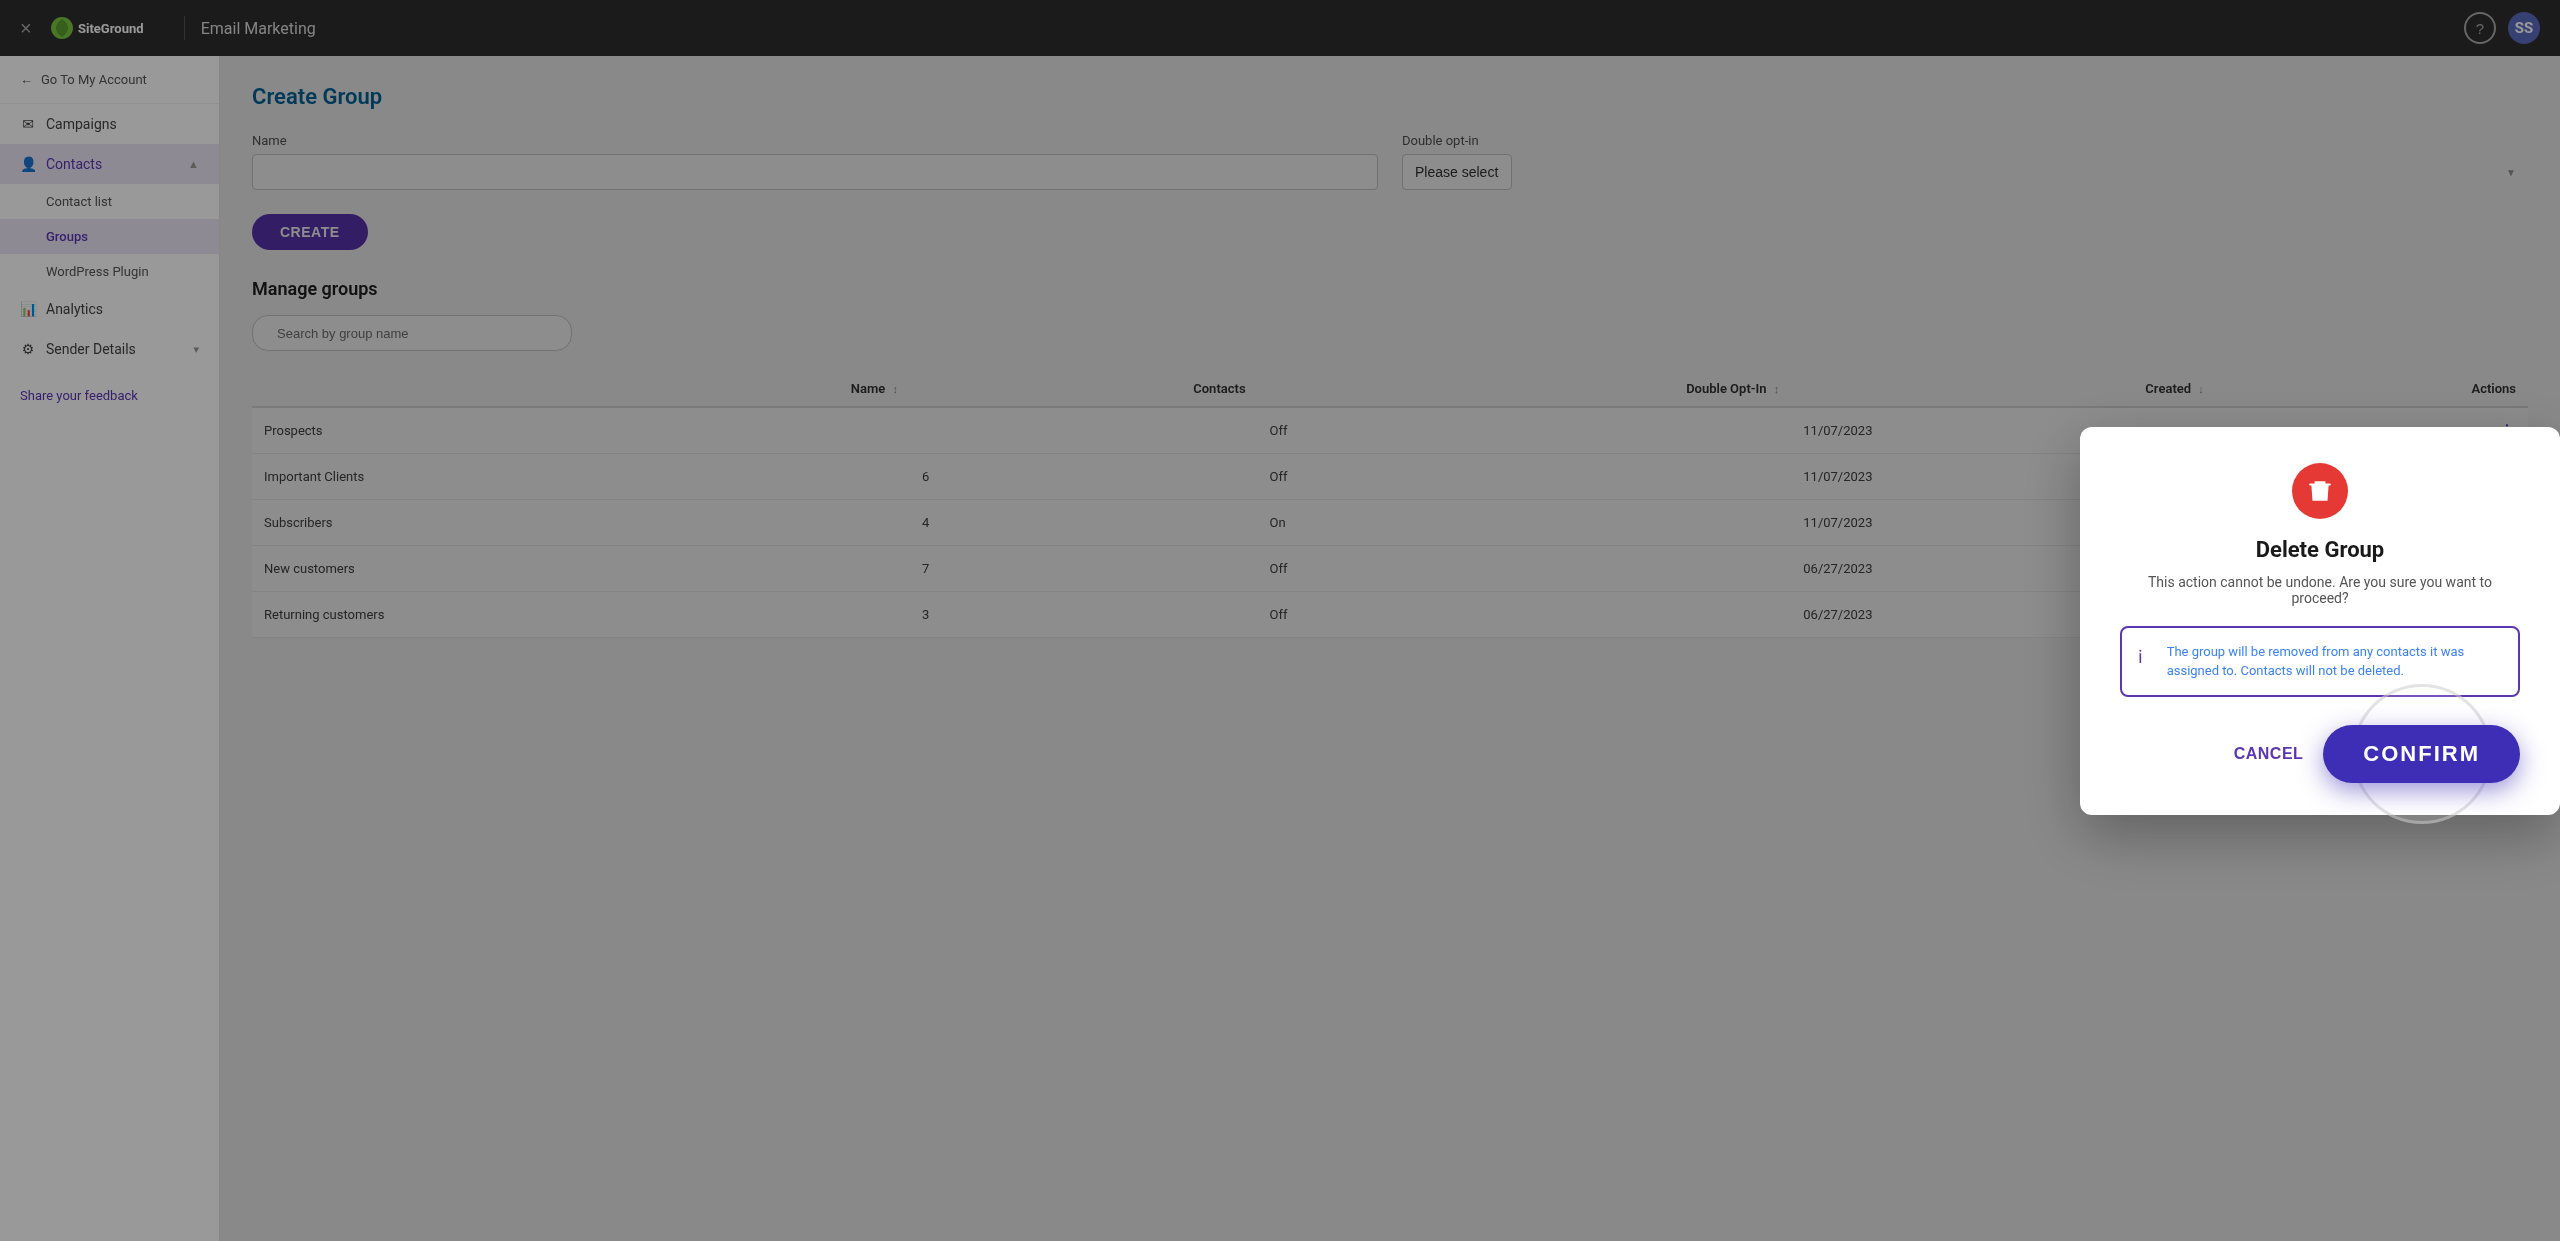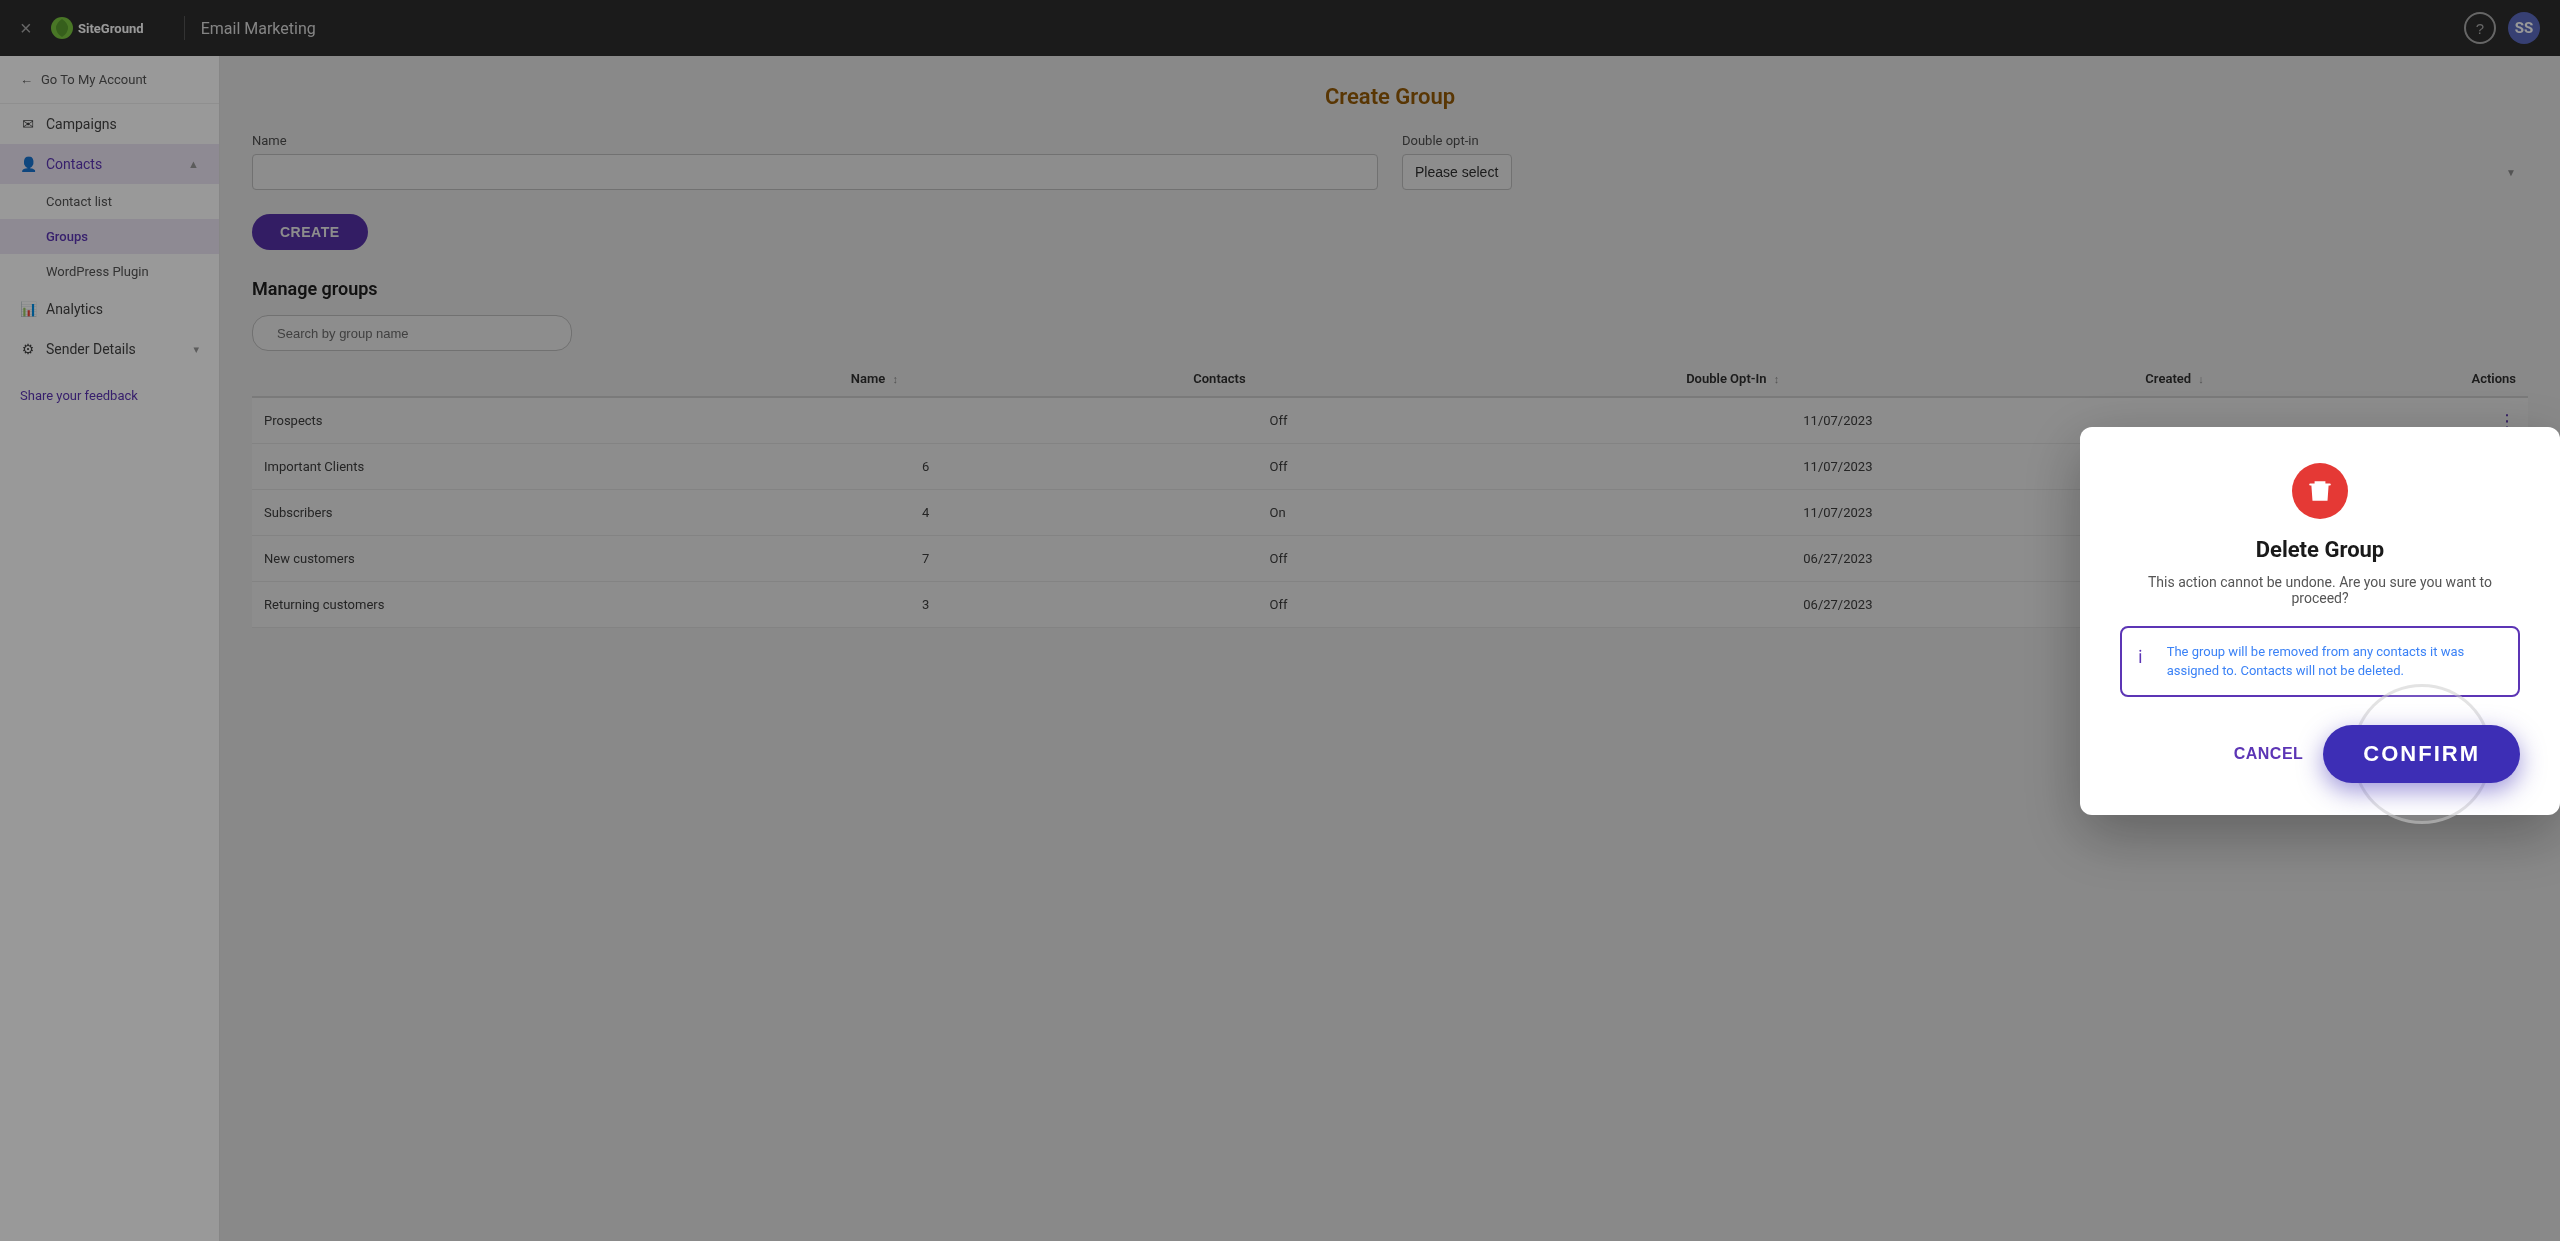--- a/index.html
+++ b/index.html
@@ -45,41 +45,41 @@
     .sidebar-subitem {
       padding: 10px 20px 10px 46px; font-size: 13px; color: #555; cursor: pointer;
     }
     .sidebar-subitem.active { background: #ede7f6; color: #5c35b5; font-weight: 500; }
     .sidebar-chevron { margin-left: auto; font-size: 11px; color: #999; }
     .sidebar-feedback { padding: 16px 20px; }
     .sidebar-feedback a { color: #5c35b5; font-size: 13px; text-decoration: none; }
 
     
     .main { flex: 1; background: #f9f9f9; overflow-y: auto; padding: 28px 32px; filter: brightness(0.92); }
-    .page-title { font-size: 22px; font-weight: 600; color: #a16207; margin-bottom: 24px; text-align: center; }
+    .page-title { font-size: 22px; font-weight: 600; color: #0369a1; margin-bottom: 24px; }
     .form-row { display: flex; gap: 24px; margin-bottom: 24px; }
     .form-group { display: flex; flex-direction: column; gap: 6px; flex: 1; }
     .form-group label { font-size: 13px; color: #555; }
     .form-group input, .form-group select {
       height: 36px; border: 1px solid #ccc; border-radius: 4px;
       padding: 0 12px; font-size: 14px; color: #333; background: #fff;
     }
     .form-group select { appearance: none; cursor: pointer; }
     .select-wrapper { position: relative; }
     .select-wrapper::after { content: '▼'; position: absolute; right: 12px; top: 50%; transform: translateY(-50%); font-size: 10px; color: #999; pointer-events: none; }
     .create-btn {
       background: #5c35b5; color: #fff; border: none; border-radius: 24px;
       padding: 10px 28px; font-size: 14px; font-weight: 700; cursor: pointer; letter-spacing: 0.5px;
     }
     .manage-section { margin-top: 28px; }
     .manage-title { font-size: 18px; font-weight: 600; color: #222; margin-bottom: 16px; }
     .search-label { font-size: 13px; color: #555; margin-bottom: 6px; }
     .search-input {
       width: 320px; height: 36px; border: 1px solid #ccc; border-radius: 16px;
-      padding: 0 24px; font-size: 13px; color: #333; margin-bottom: 10px;
+      padding: 0 24px; font-size: 13px; color: #333; margin-bottom: 20px;
     }
     .table { width: 100%; border-collapse: collapse; }
     .table th { text-align: right; font-size: 13px; font-weight: 600; color: #333; padding: 10px 12px; border-bottom: 2px solid #ddd; }
     .table td { font-size: 13px; color: #444; padding: 12px 12px; border-bottom: 1px solid #eee; background: #fff; }
     .table td.actions { text-align: right; }
     .sort-icon { font-size: 11px; color: #999; margin-left: 4px; }
     .sort-icon-down { font-size: 11px; color: #999; margin-left: 4px; }
     .three-dots { color: #5c35b5; font-size: 18px; cursor: pointer; }
 
     

